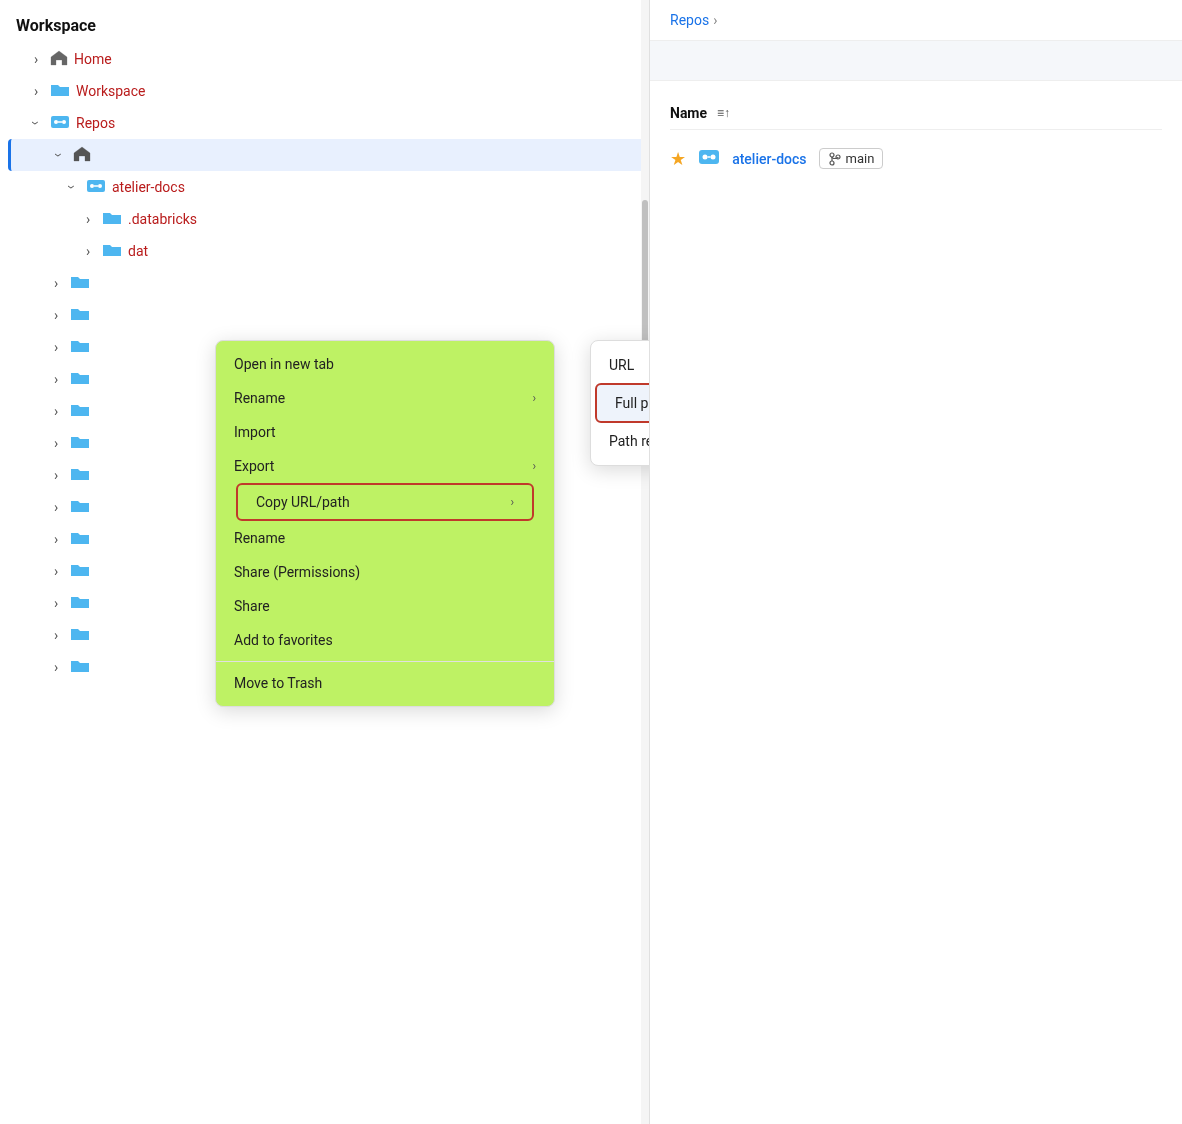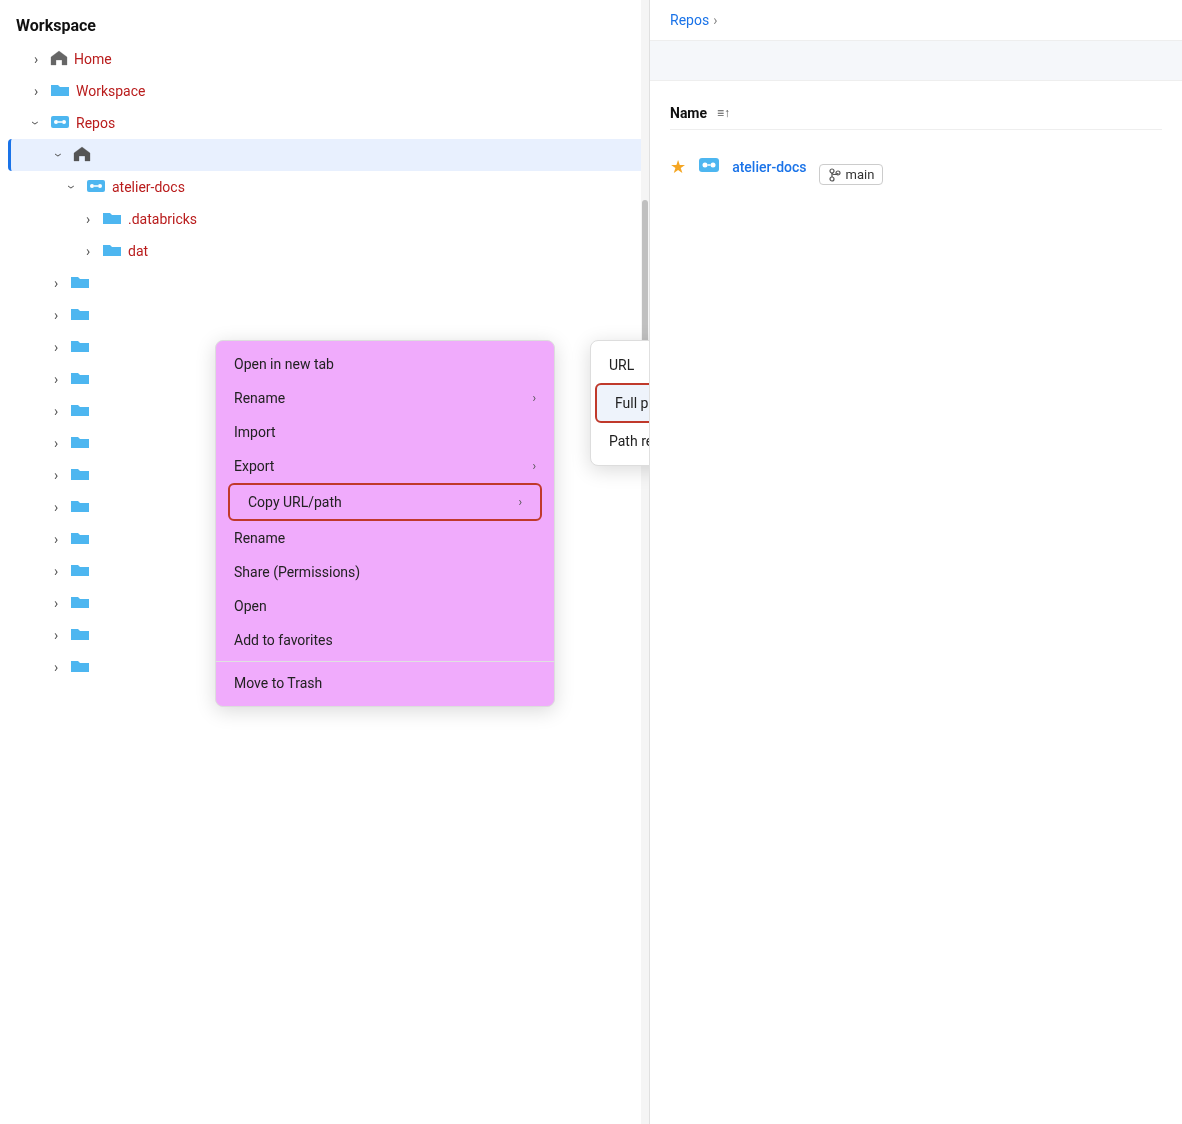--- a/index.html
+++ b/index.html
@@ -105,42 +105,42 @@
       border-radius: 3px;
       left: 1px;
     }
 
     
     .context-menu {
       position: absolute;
       top: 340px;
       left: 215px;
       width: 340px;
-      background: #f0abfc;
+      background: #bef264;
       border: 1px solid #ddd;
       border-radius: 8px;
       box-shadow: 0 4px 20px rgba(0,0,0,0.15);
       z-index: 100;
       padding: 6px 0;
     }
 
     .menu-item {
       display: flex;
       align-items: center;
       justify-content: space-between;
       padding: 9px 18px;
       cursor: pointer;
       color: #222;
       font-size: 14px;
       border-radius: 0;
     }
     .menu-item.copy-url-highlighted {
       border: 2px solid #c0392b;
       border-radius: 6px;
-      margin: 0 12px;
+      margin: 0 20px;
     }
 
     .menu-item-chevron {
       color: #555;
       font-size: 12px;
     }
 
     .menu-divider {
       height: 1px;
       background: #e0e0e0;
@@ -256,21 +256,20 @@
 
     .branch-badge {
       display: inline-flex;
       align-items: center;
       gap: 4px;
       border: 1px solid #ccc;
       border-radius: 4px;
       padding: 2px 8px;
       font-size: 13px;
       color: #333;
-      margin-top: 16px;
     }
   </style>
 </head>
 <body>
 
 <div class="left-panel">
   <div class="workspace-header">Workspace</div>
 
   <div class="tree-container">
 
@@ -478,21 +477,21 @@
       <span>Copy URL/path</span>
       <span class="menu-item-chevron">›</span>
     </div>
     <div class="menu-item">
       <span>Rename</span>
     </div>
     <div class="menu-item">
       <span>Share (Permissions)</span>
     </div>
     <div class="menu-item">
-      <span>Open</span>
+      <span>Share</span>
     </div>
     <div class="menu-item">
       <span>Add to favorites</span>
     </div>
     <div class="menu-divider"></div>
     <div class="menu-item">
       <span>Move to Trash</span>
     </div>
   </div>
 

